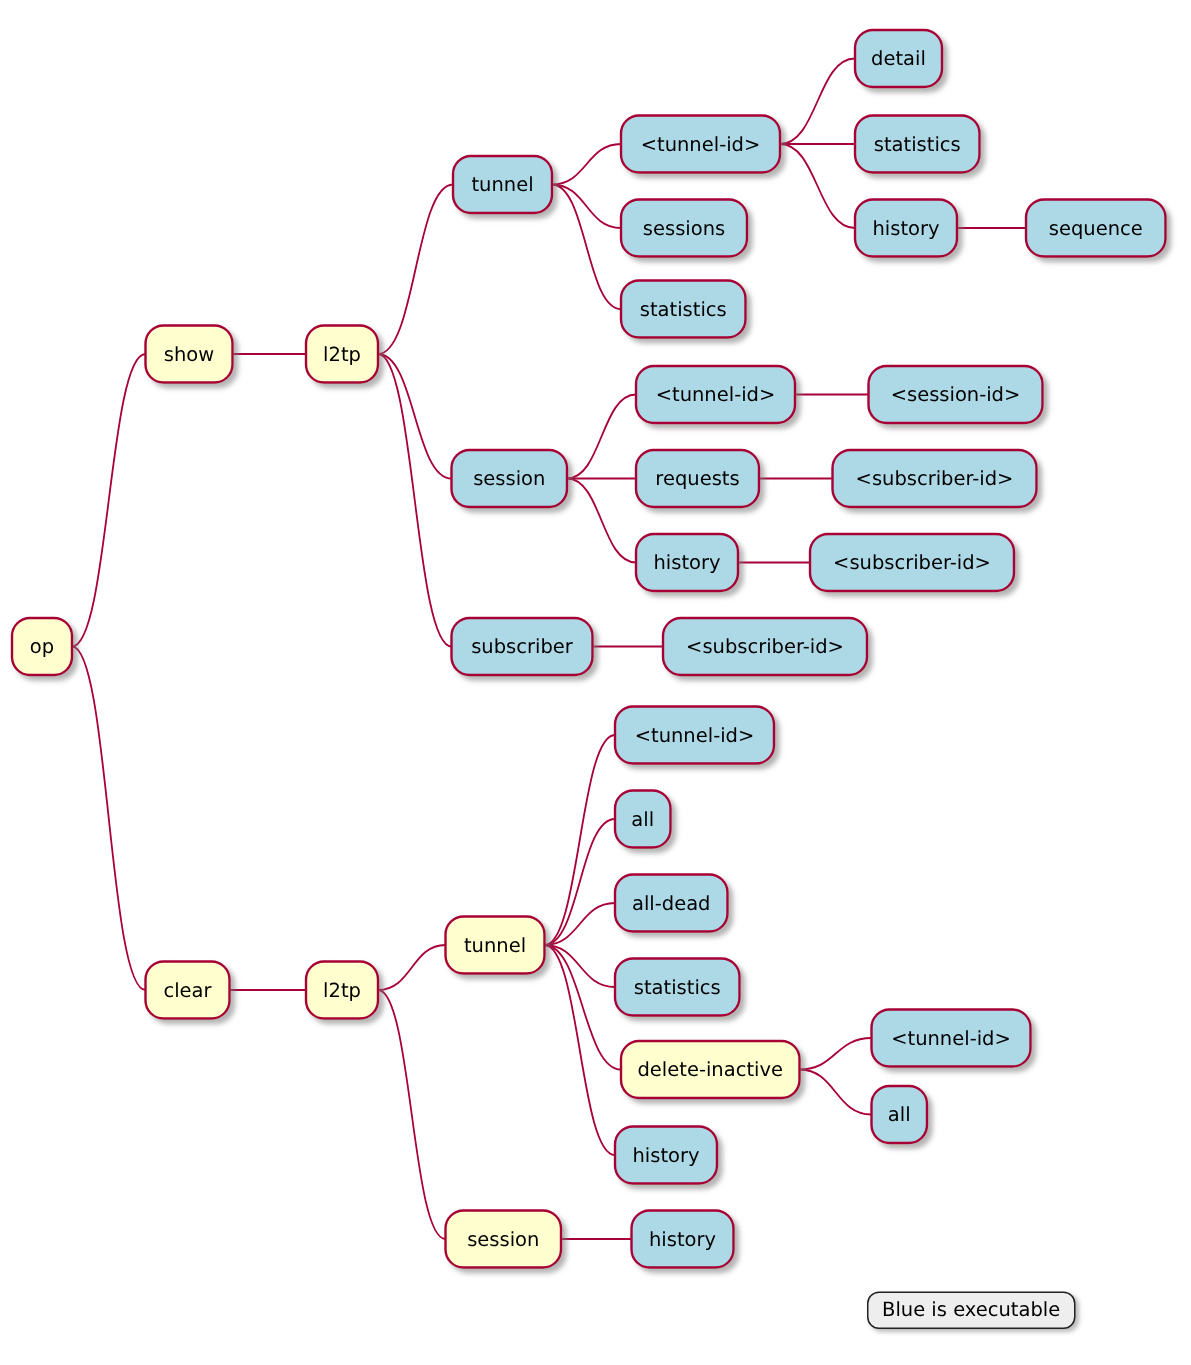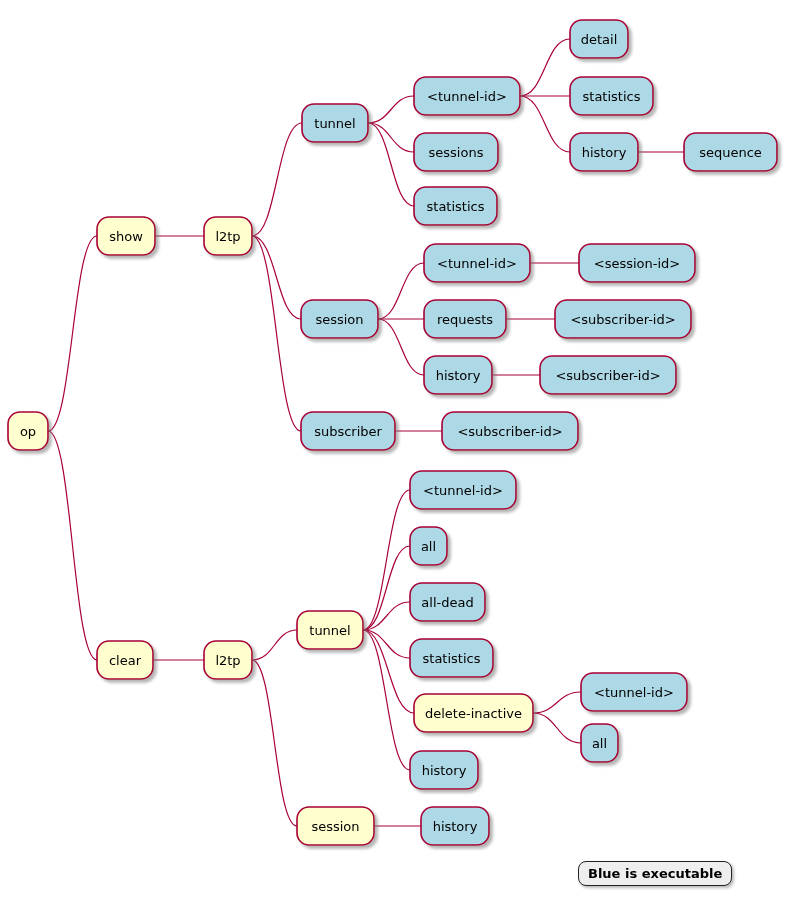--- a/index.html
+++ b/index.html
@@ -26,21 +26,20 @@
     left: 578px;
     top: 861px;
     background: #eeeeee;
     border: 1.5px solid #222222;
     border-radius: 8px;
     padding: 4px 9px;
     font-size: 13px;
     color: #000000;
     white-space: nowrap;
     box-shadow: 2px 2px 3px rgba(120,120,120,0.5);
-    font-weight: bold;
   }
 </style>
 </head>
 <body>
 
 <div class="canvas-wrap">
   <svg id="mindmap-svg" width="794" height="910" viewBox="0 0 794 910" xmlns="http://www.w3.org/2000/svg">
     <defs>
       <filter id="node-shadow" x="-20%" y="-20%" width="150%" height="160%">
         <feDropShadow dx="3" dy="3" stdDeviation="1.6" flood-color="#777777" flood-opacity="0.55"></feDropShadow>

